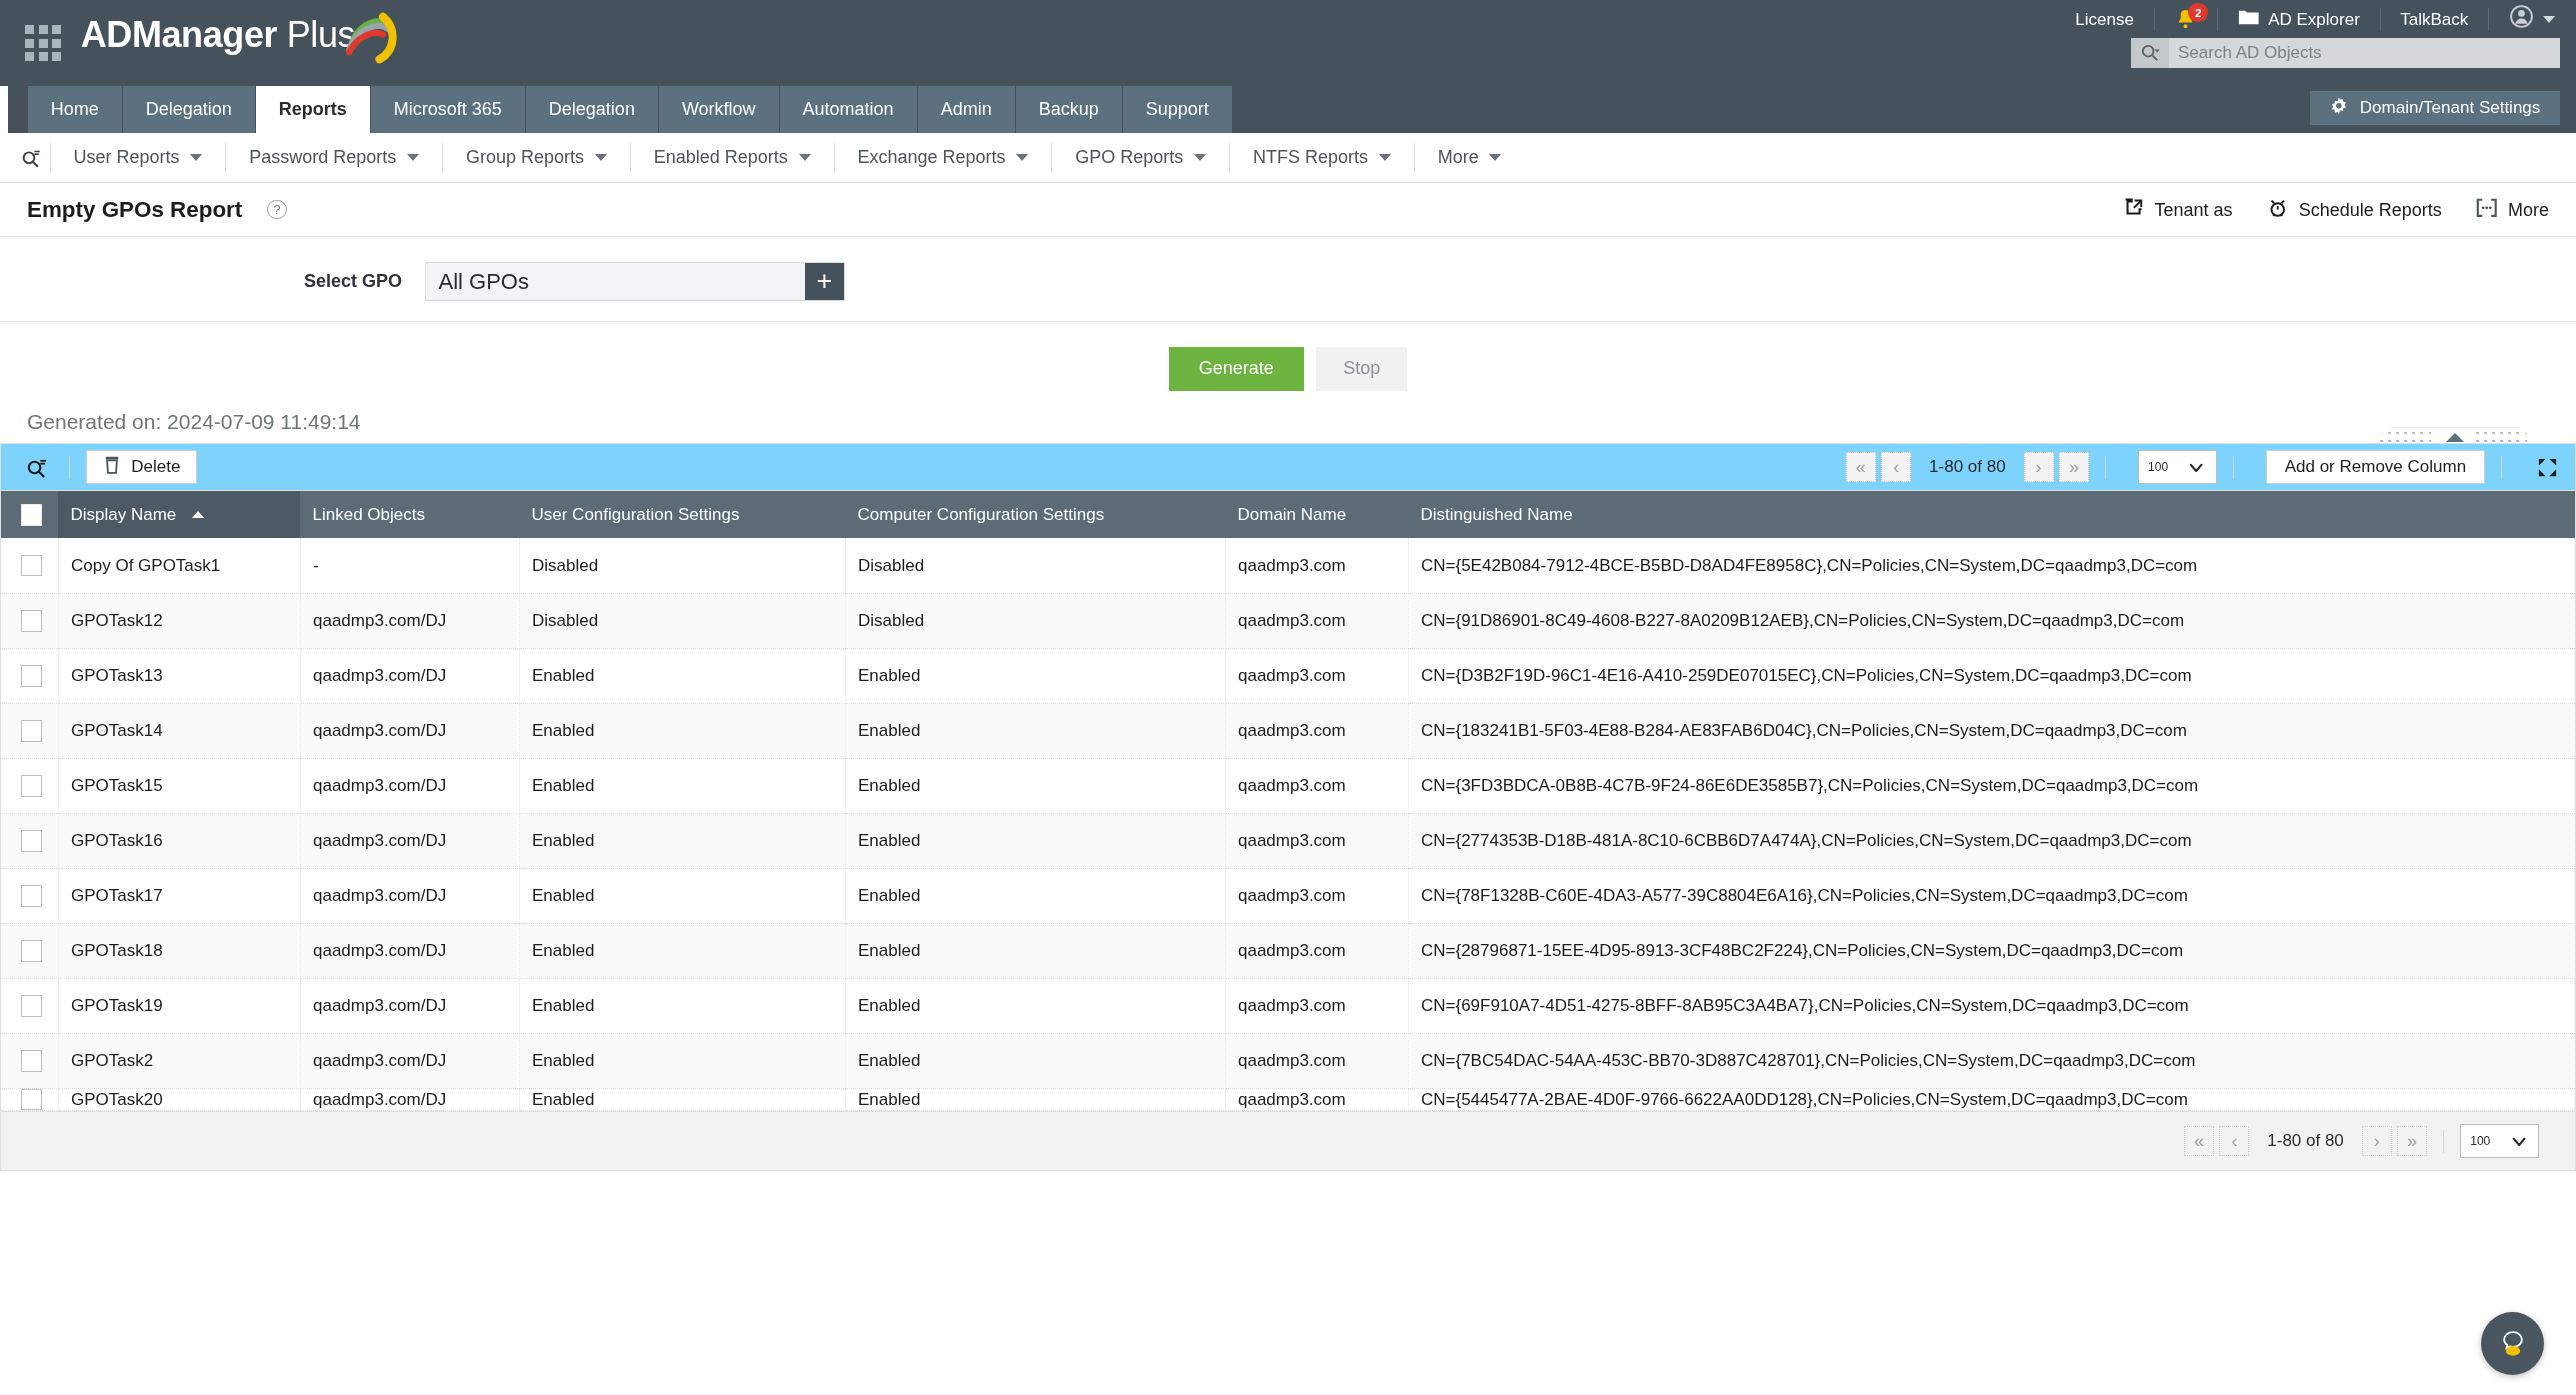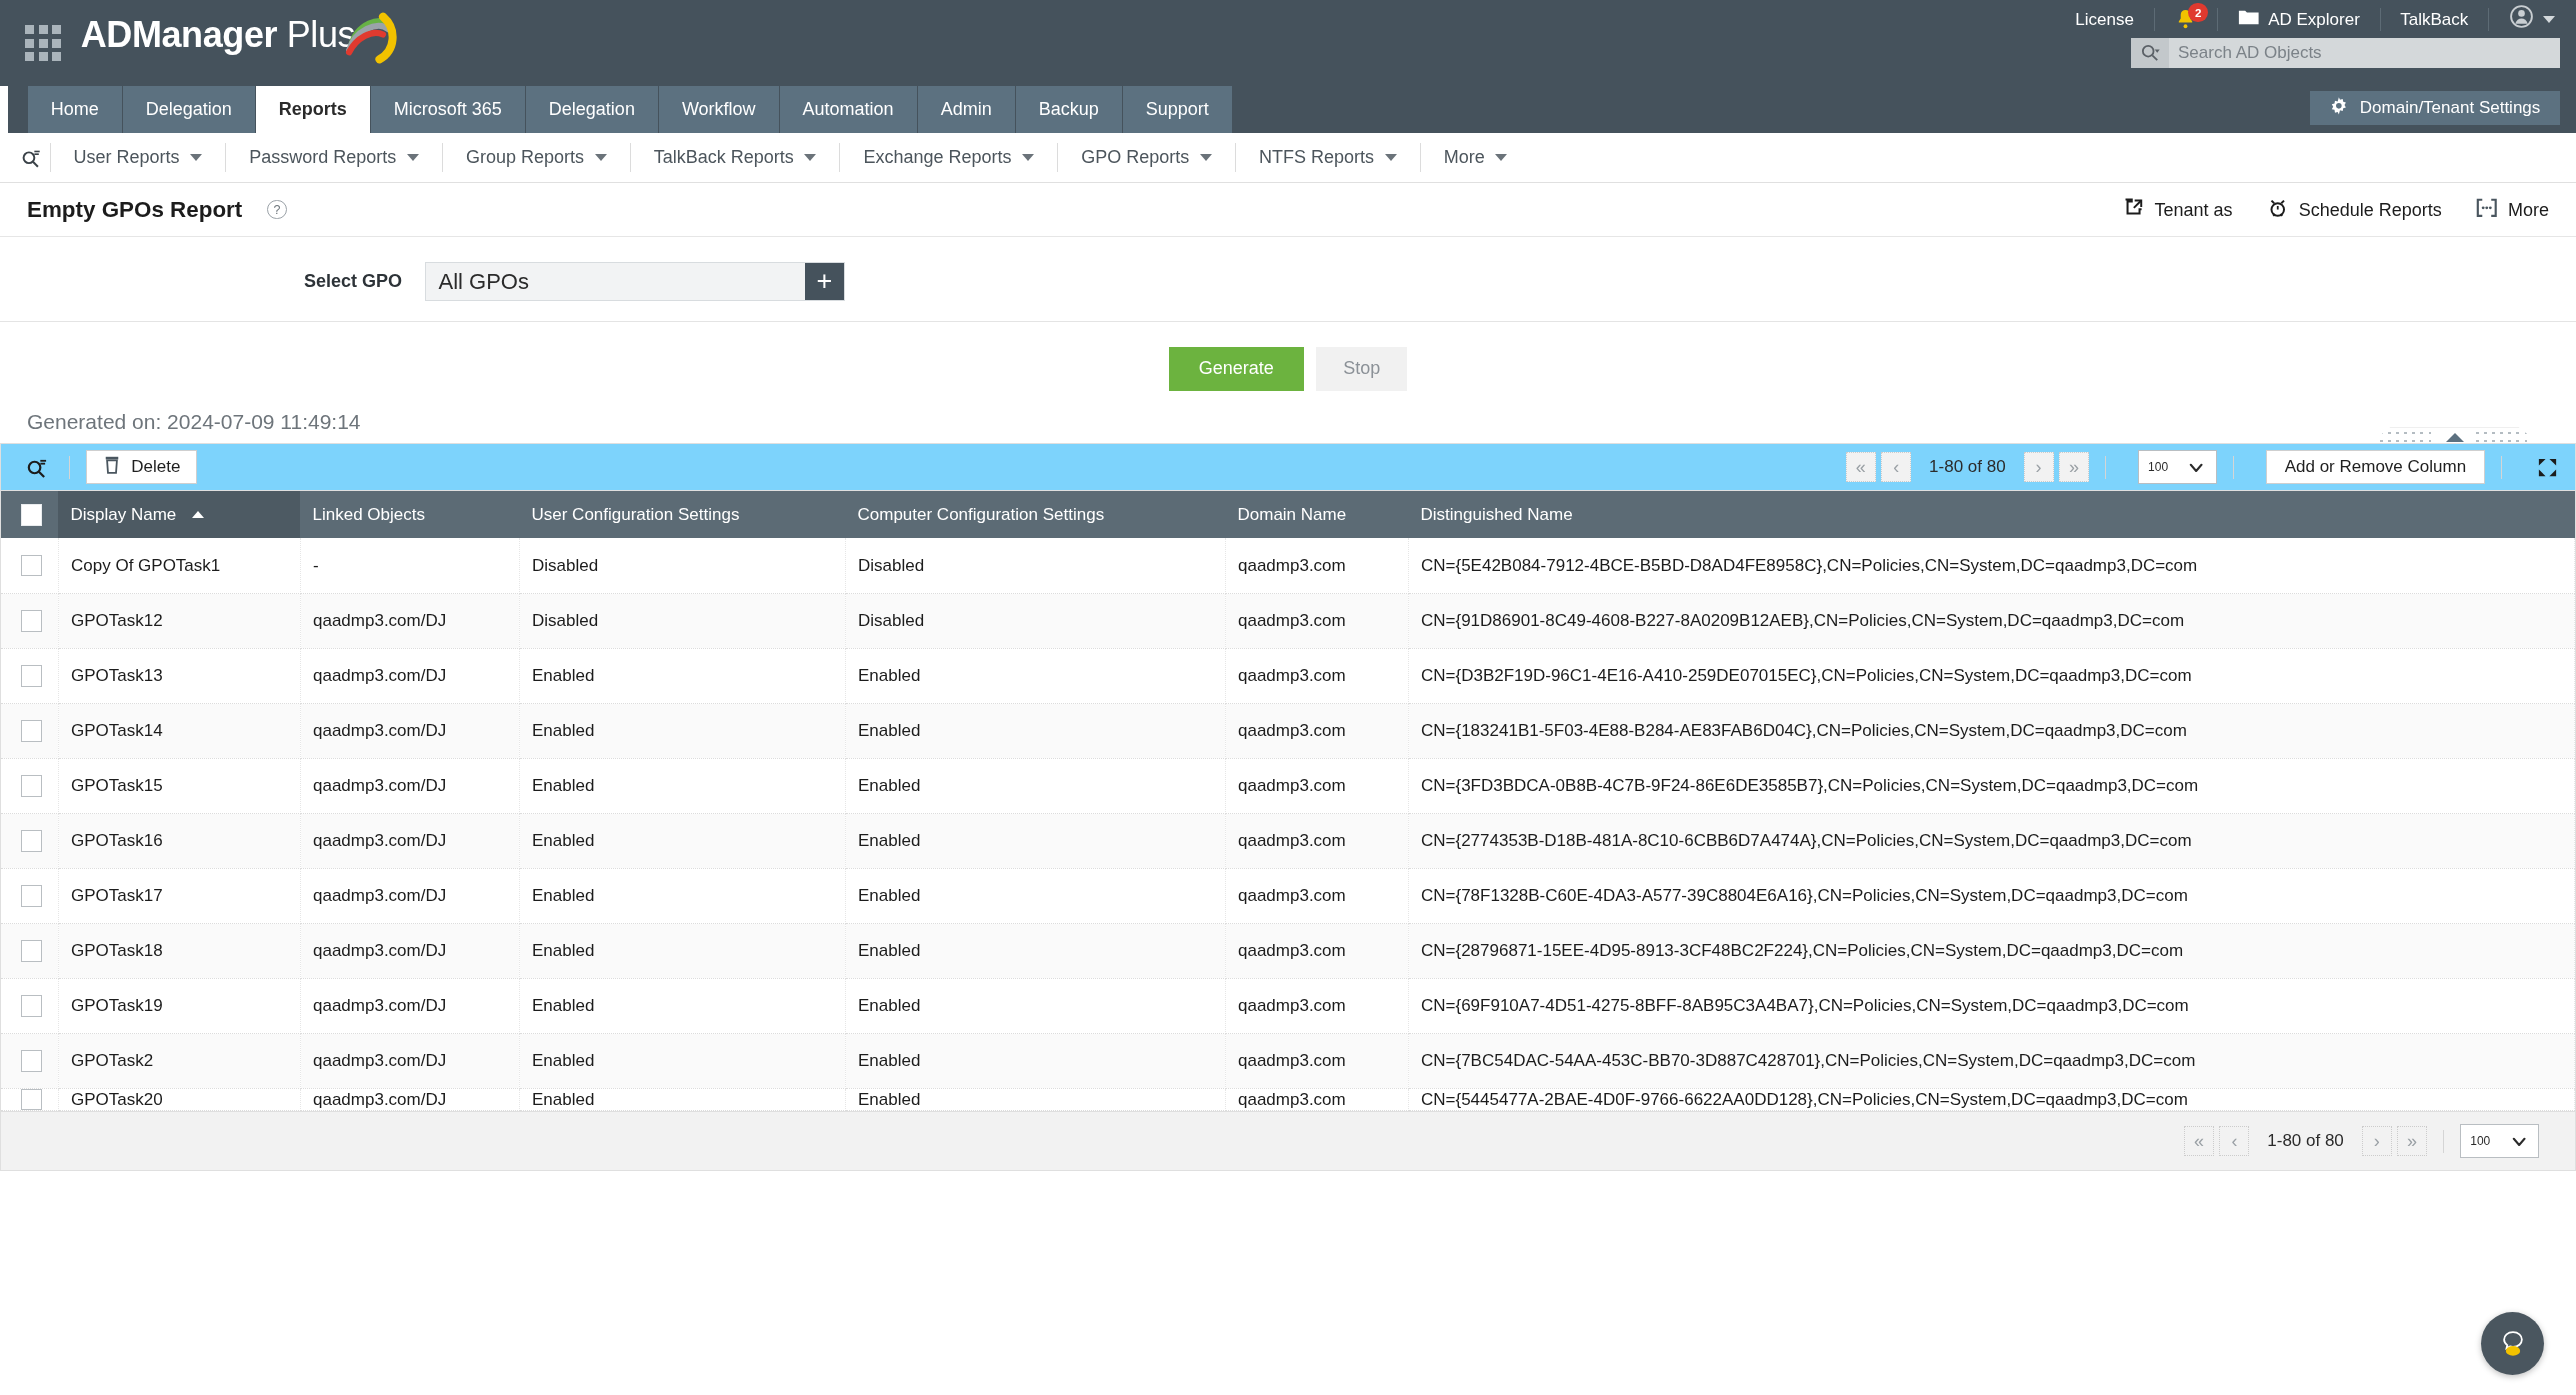--- a/index.html
+++ b/index.html
@@ -504,21 +504,21 @@
       </div>
       <div class="sn-item">
         <span>Password Reports</span>
         <span class="caret-down"></span>
       </div>
       <div class="sn-item">
         <span>Group Reports</span>
         <span class="caret-down"></span>
       </div>
       <div class="sn-item">
-        <span>TalkBack Reports</span>
+        <span>Enabled Reports</span>
         <span class="caret-down"></span>
       </div>
       <div class="sn-item">
         <span>Exchange Reports</span>
         <span class="caret-down"></span>
       </div>
       <div class="sn-item">
         <span>GPO Reports</span>
         <span class="caret-down"></span>
       </div>

